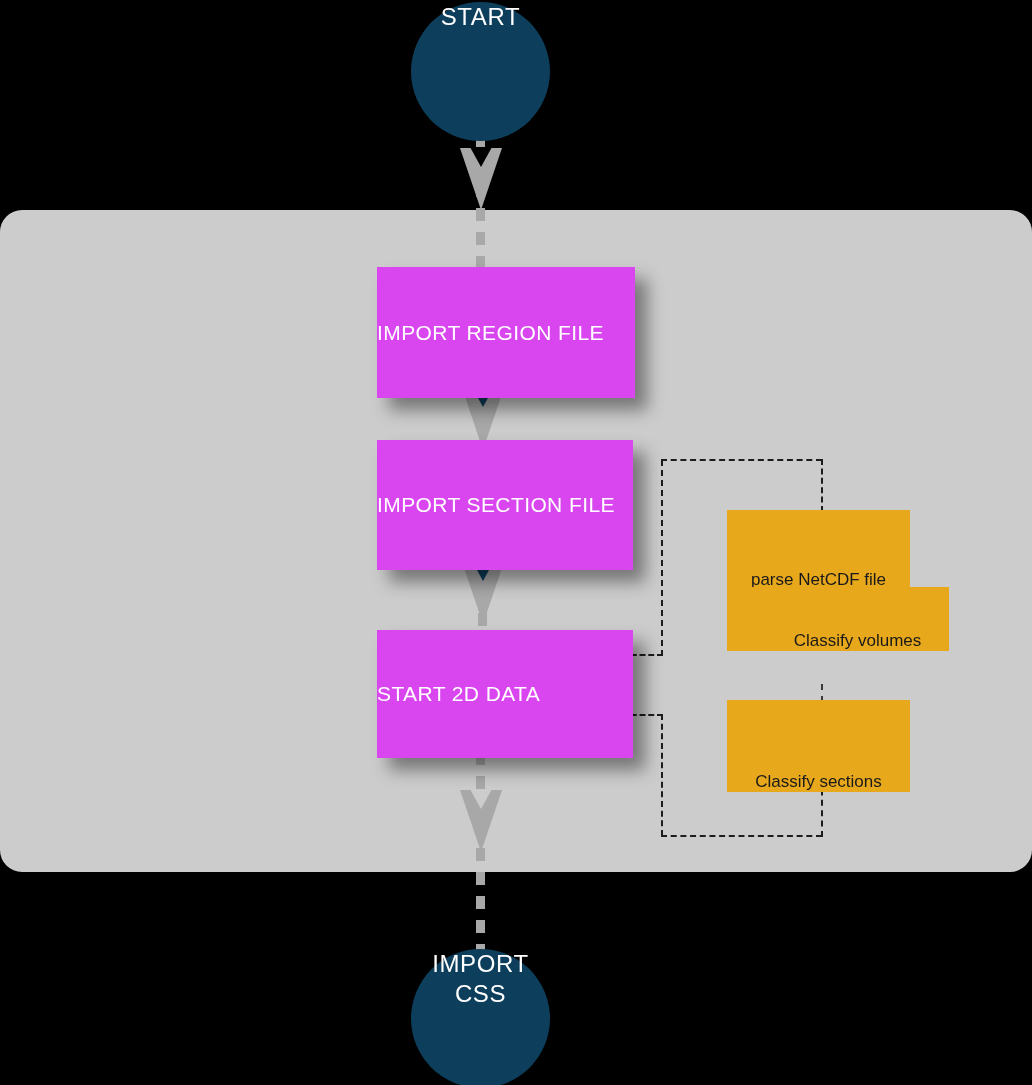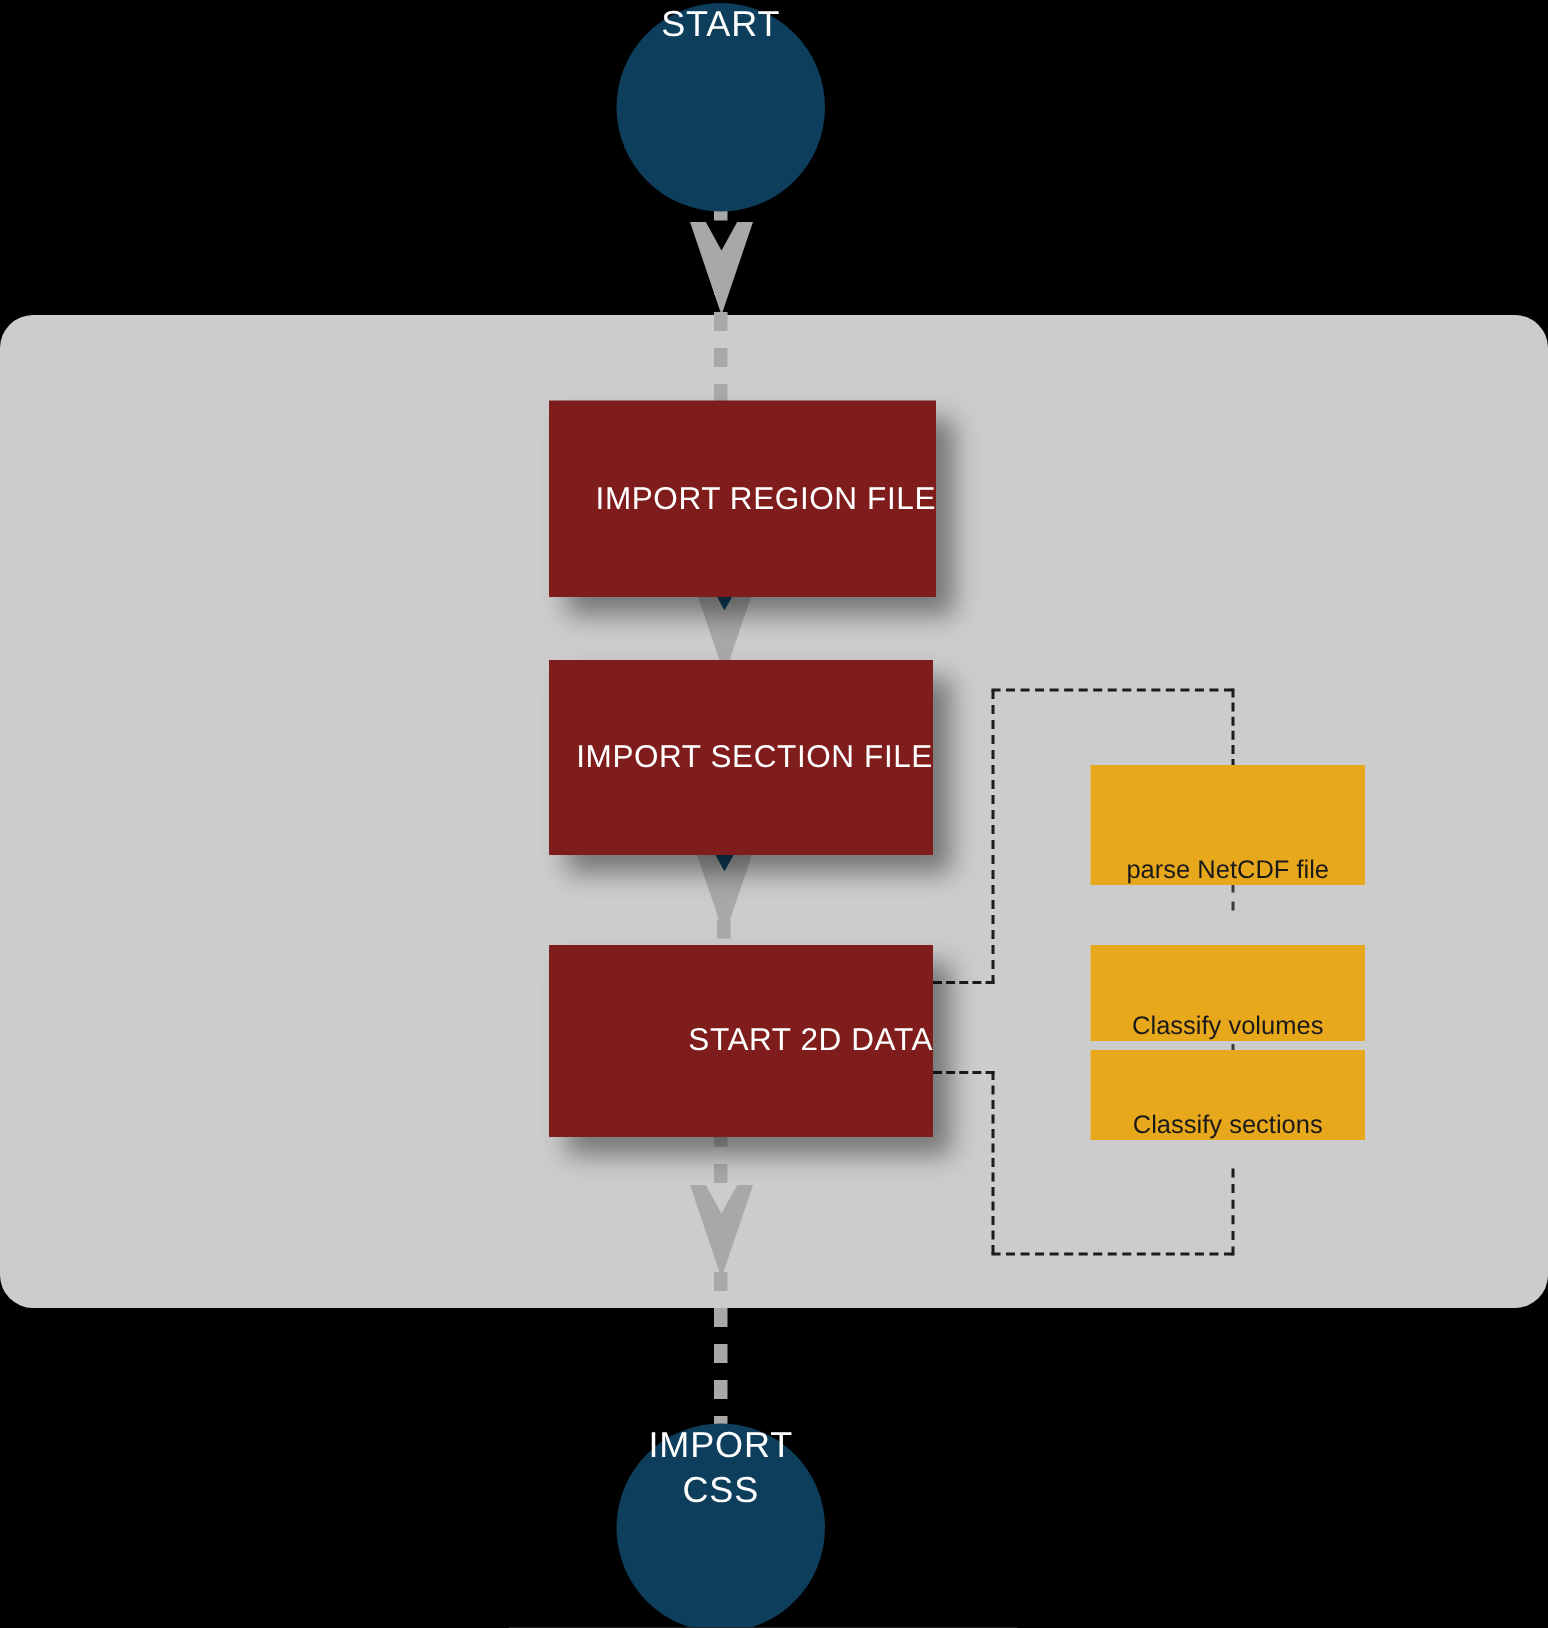--- a/index.html
+++ b/index.html
@@ -52,50 +52,51 @@
   #end-node {
     left: 411px;
     top: 949px;
     width: 139px;
     height: 139px;
   }
 
   
   .process-box {
     position: absolute;
-    background: #7f1d1d;
+    background: #d946ef;
     color: #ffffff;
     display: flex;
     align-items: center;
-    justify-content: flex-end;
+    justify-content: flex-start;
     text-align: center;
     font-size: 21px;
     letter-spacing: 0.4px;
     box-shadow: 12px 12px 16px rgba(0,0,0,0.42);
     z-index: 5;
+    margin-left: 11px;
   }
   #box-import-region { left: 366px; top: 267px;  width: 258px; height: 131px; }
   #box-import-section{ left: 366px; top: 440px;  width: 256px; height: 130px; }
   #box-import-2d     { left: 366px; top: 630px;  width: 256px; height: 128px; }
 
   
   .subprocess-box {
     position: absolute;
     background: #e8a81c;
     color: #1a1a1a;
     display: flex;
     align-items: flex-end;
     justify-content: center;
     text-align: center;
     font-size: 17px;
     z-index: 5;
   }
   #box-parse-netcdf      { left: 727px; top: 510px; width: 183px; height: 80px; }
-  #box-classify-volumes  { left: 727px; top: 630px; width: 183px; height: 64px; }
-  #box-classify-sections { left: 727px; top: 700px; width: 183px; height: 60px; }
+  #box-classify-volumes  { left: 727px; top: 587px; width: 183px; height: 64px; padding-left: 39px; }
+  #box-classify-sections { left: 727px; top: 700px; width: 183px; height: 92px; }
 
   
   .flow-line {
     position: absolute;
     width: 9px;
     background-image: linear-gradient(
         to bottom,
         #a8a8a8 0px, #a8a8a8 13px,
         rgba(0,0,0,0) 13px, rgba(0,0,0,0) 24px);
     background-size: 9px 24px;

